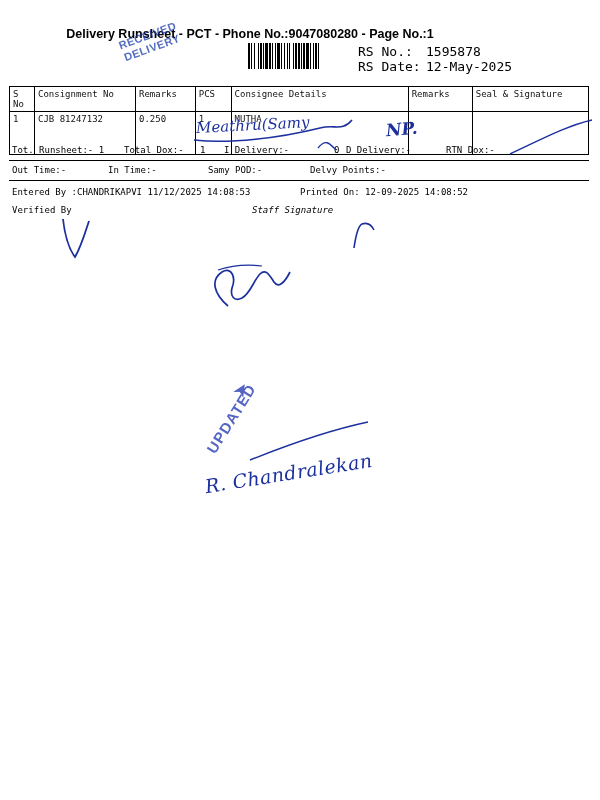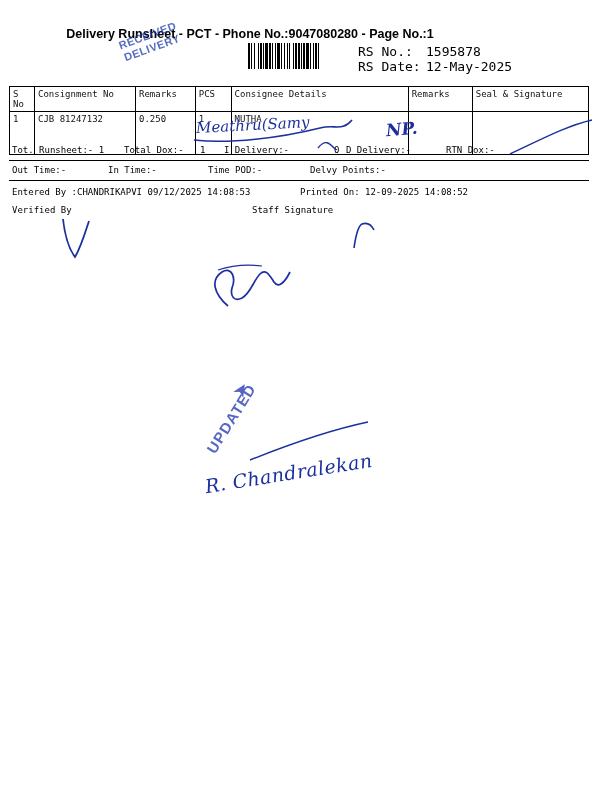--- a/index.html
+++ b/index.html
@@ -291,34 +291,34 @@
     <span style="left:322px;">0</span>
     <span style="left:334px;">D Delivery:-</span>
     <span style="left:434px;">RTN Dox:-</span>
   </div>
 
   <div class="rule" style="top:160px;"></div>
 
   <div class="totrow" style="top:165px;">
     <span style="left:0px;text-align:right;">Out Time:-</span>
     <span style="left:96px;">In Time:-</span>
-    <span style="left:196px;">Time POD:-</span>
+    <span style="left:196px;">Samy POD:-</span>
     <span style="left:298px;">Delvy Points:-</span>
   </div>
 
   <div class="rule" style="top:180px;"></div>
 
   <div class="footline" style="top:187px; width:578px;">
-    <span style="left:0px;">Entered By :CHANDRIKAPVI 09/12/2025 14:08:53</span>
+    <span style="left:0px;">Entered By :CHANDRIKAPVI 11/12/2025 14:08:53</span>
     <span style="left:288px;">Printed On: 12-09-2025 14:08:52</span>
   </div>
 
   <div class="footline" style="top:205px; width:578px;">
     <span style="left:0px;">Verified By</span>
-    <span style="left:240px;">Staff Signature</span>
+    <span style="left:240px;font-style:italic;">Staff Signature</span>
   </div>
 
   <div class="stamp-received">RECEIVED DELIVERY</div>
 
   <div class="nameink" style="left:196px; top:116px; font-size:15px; transform:rotate(-3deg);">Meathru(Samy</div>
   <svg class="ink-svg" style="left:190px; top:110px;" width="170" height="40">
     <path d="M4,30 C40,34 90,28 130,18 C145,14 152,22 162,10" stroke="#1b2f9e" stroke-width="1.6" fill="none"></path>
   </svg>
 
   <div class="nameink ink-red" style="left:386px; top:119px; font-size:17px; font-weight:bold; transform:rotate(-5deg);">NP.</div>

